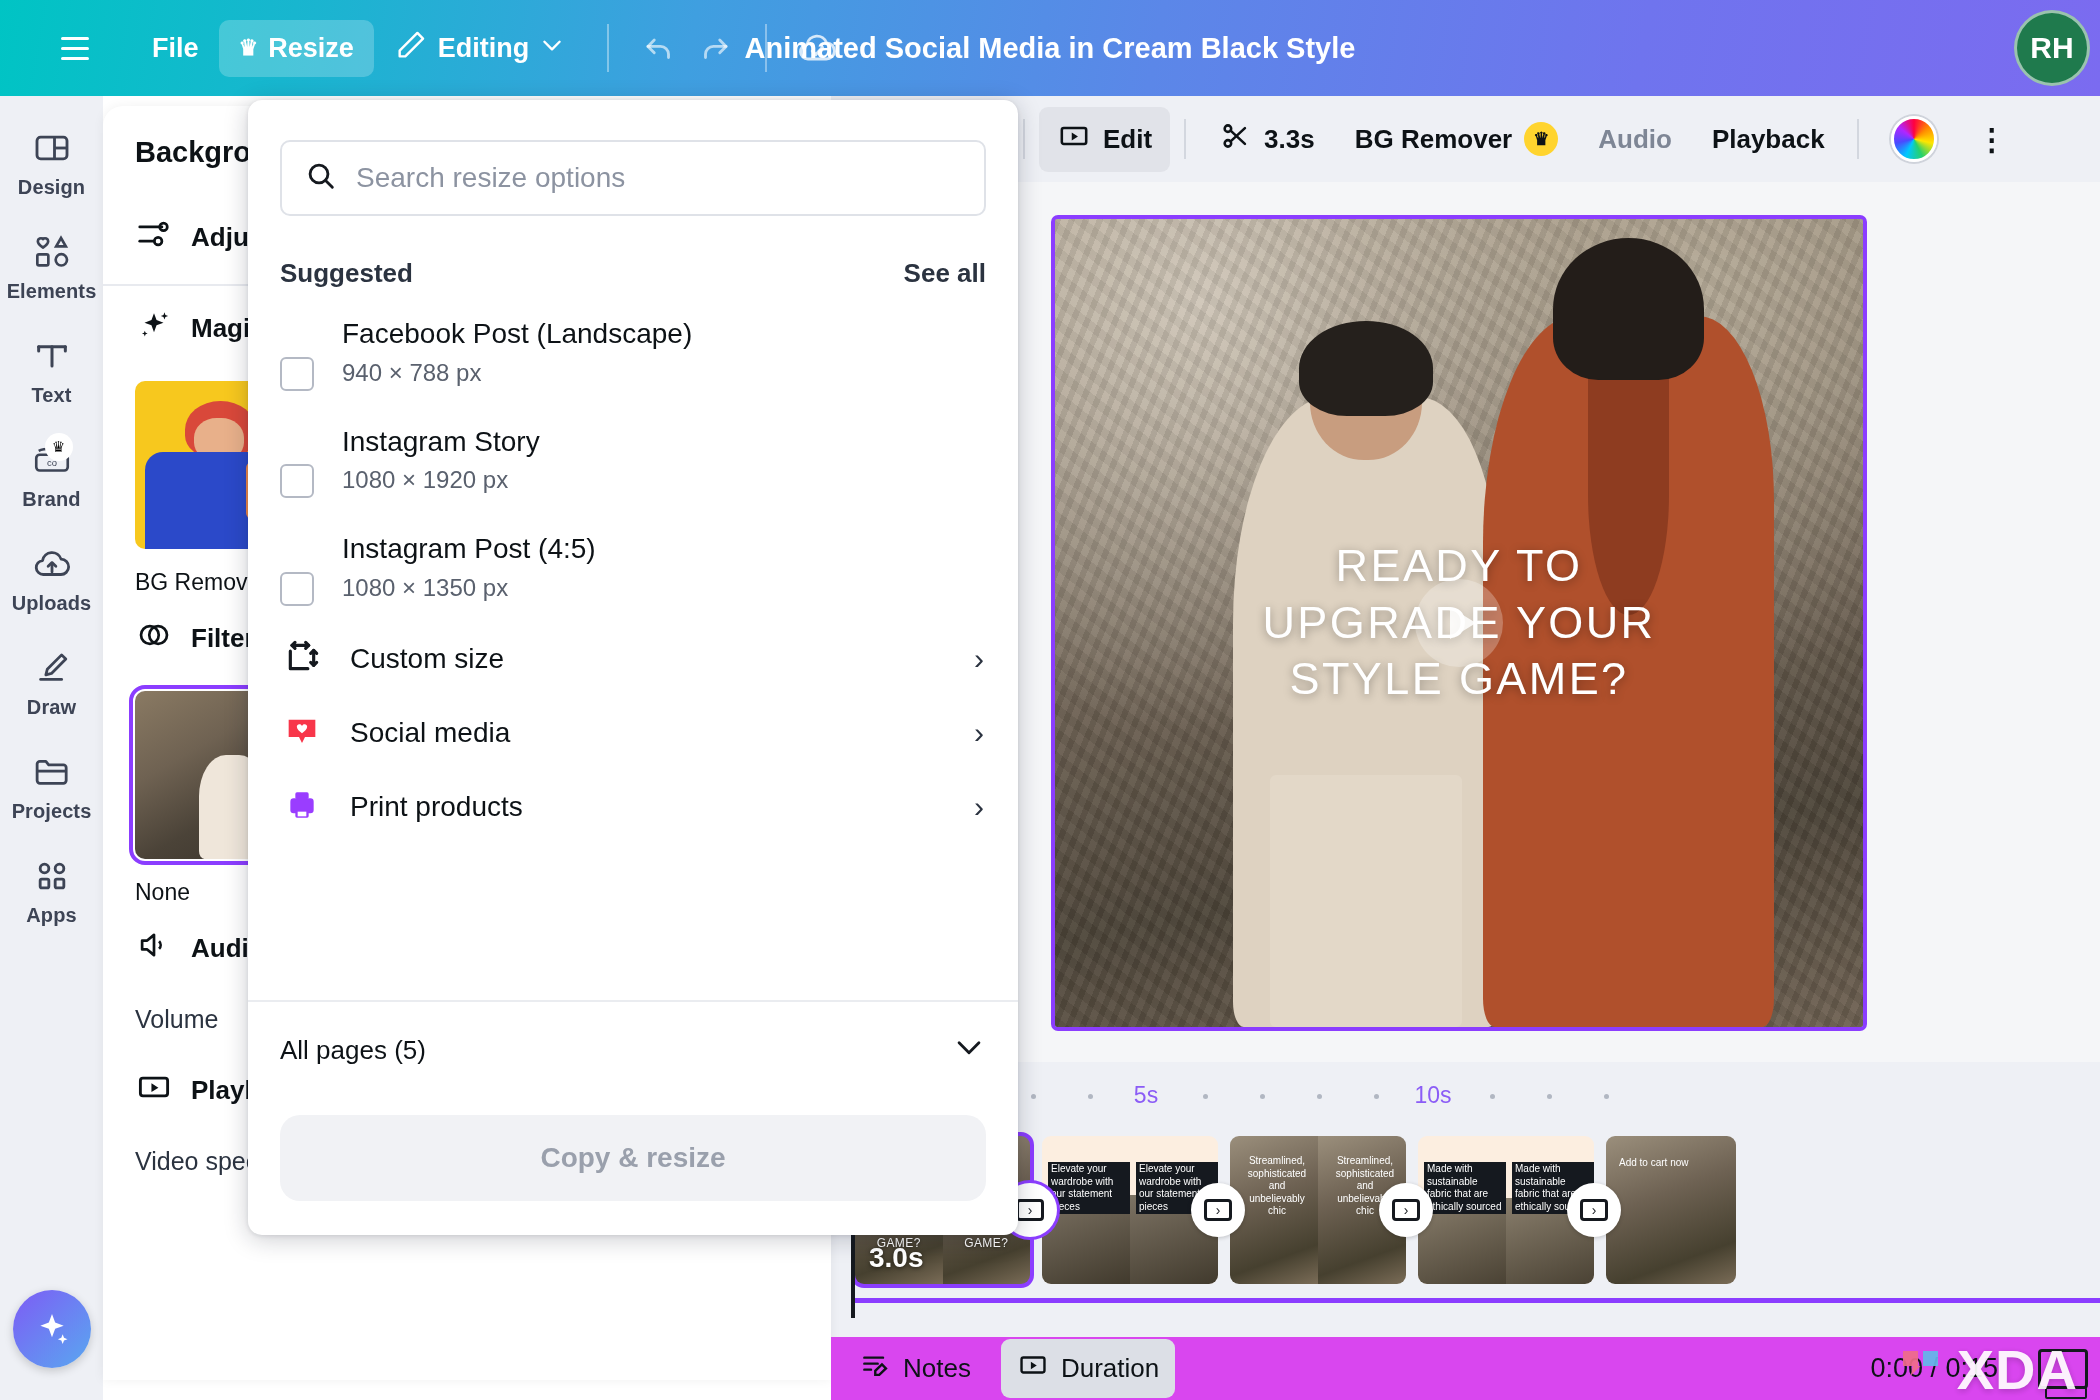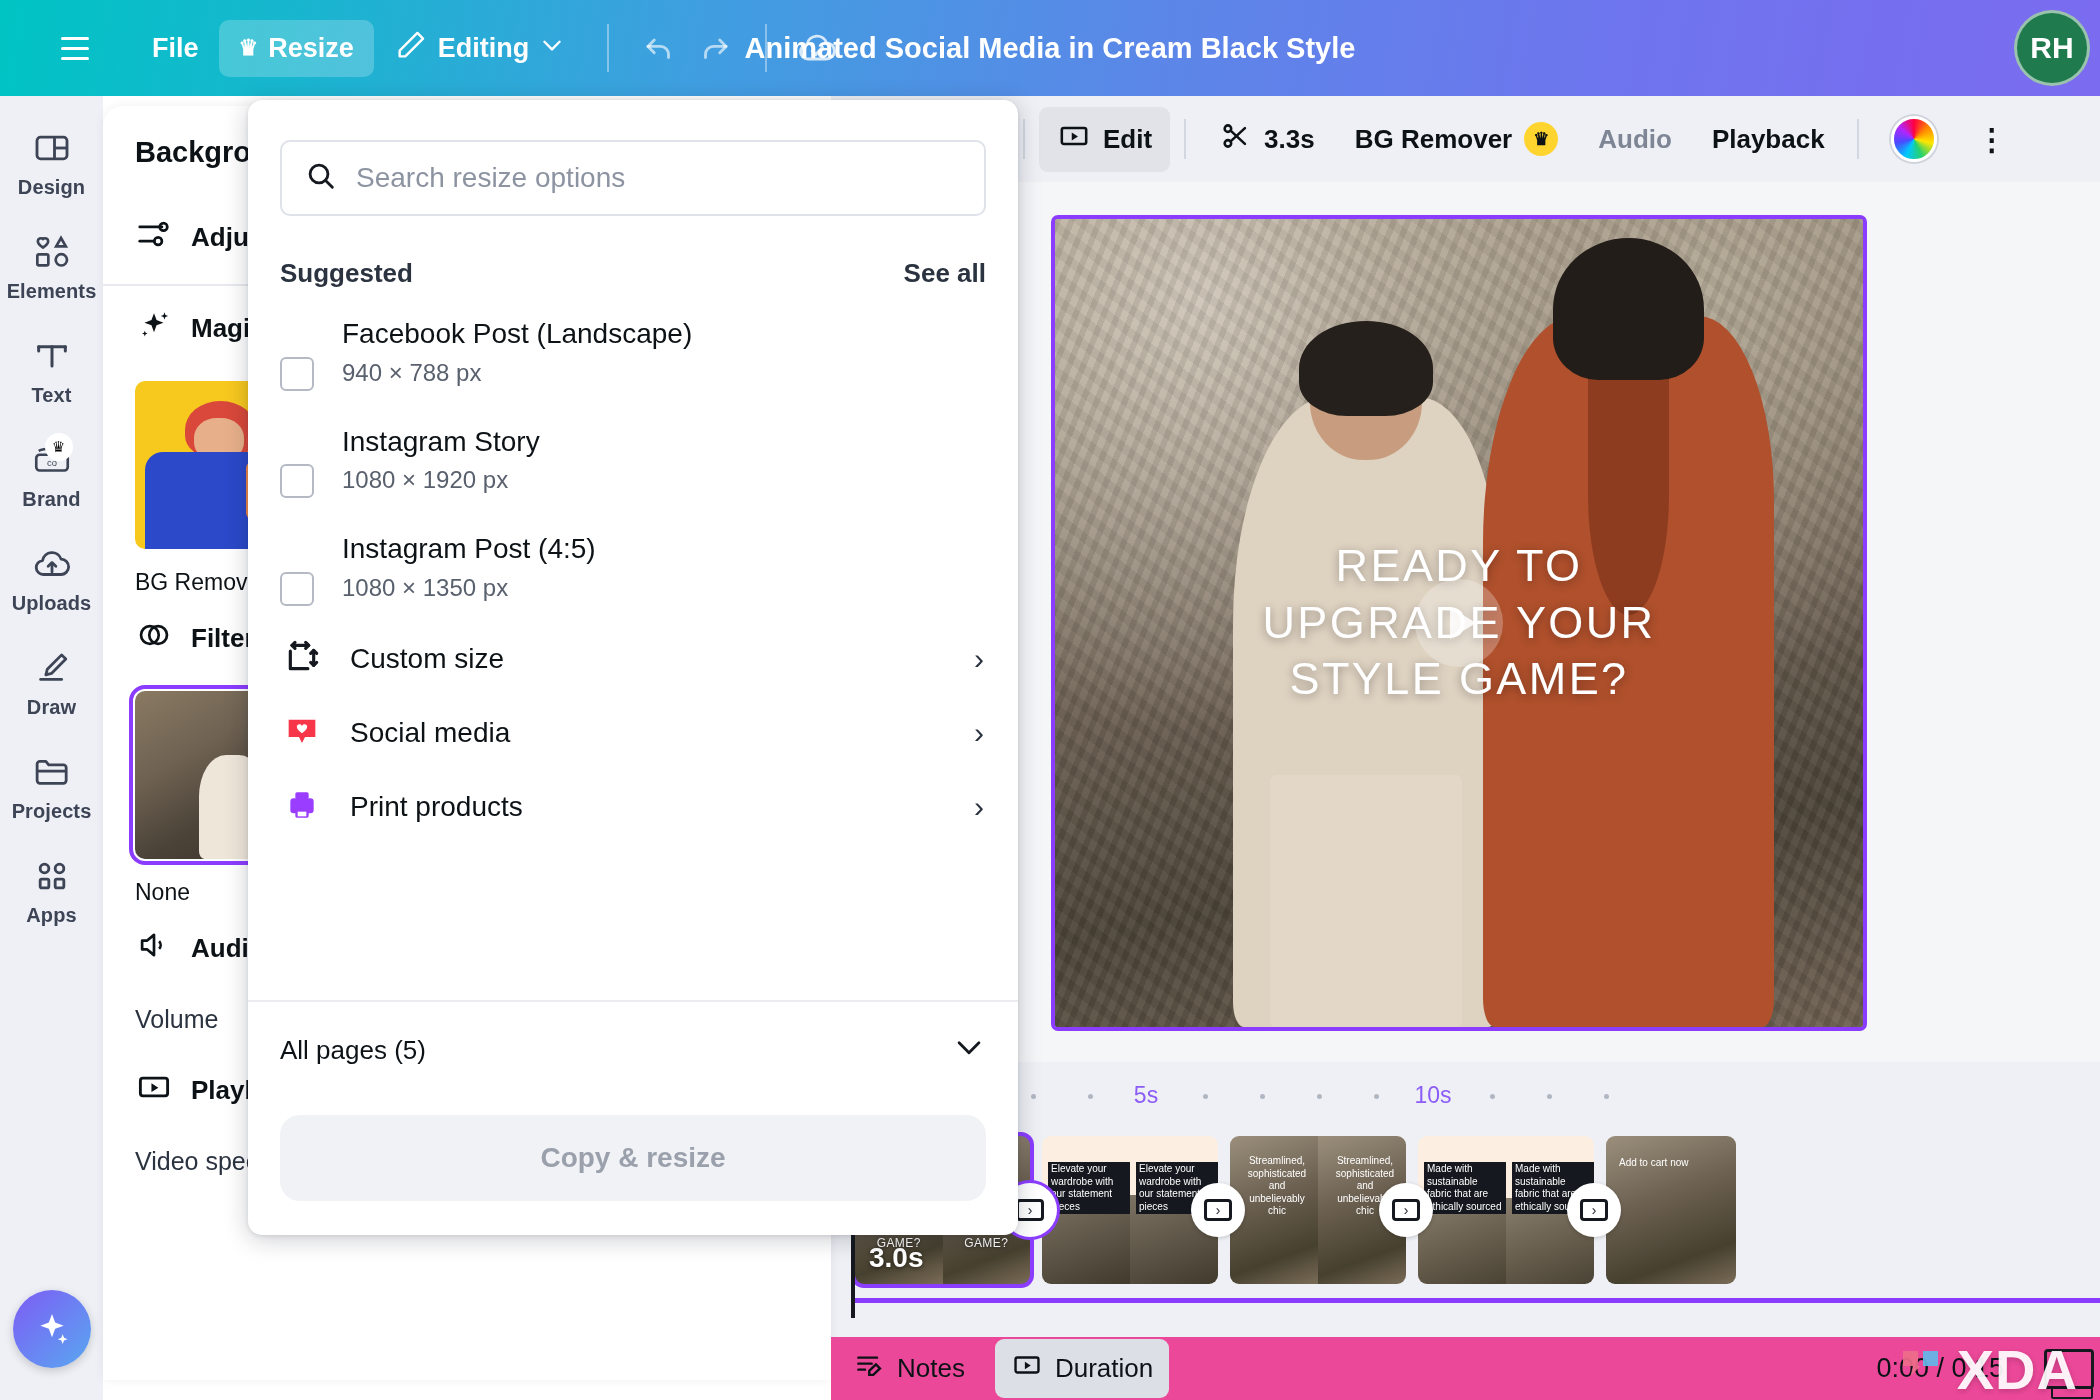--- a/index.html
+++ b/index.html
@@ -276,21 +276,21 @@
   .cl-frame-text {
     position: absolute; left: 0; right: 0; top: 52%; transform: translateY(-50%);
     text-align: center; color: #fff; font-size: 12px; line-height: 1.25; letter-spacing: .4px;
     text-shadow: 0 1px 3px rgba(0,0,0,.5);
   }
   .cl-half { position: absolute; top: 0; bottom: 0; width: 50%; overflow: hidden; }
 
   
   .bottombar {
     position: absolute; left: 831px; top: 1337px; width: 1269px; height: 63px;
-    background: #ec4899; display: flex; align-items: center; gap: 14px; padding: 0 6px; z-index: 30;
+    background: #d946ef; display: flex; align-items: center; gap: 14px; padding: 0 12px; z-index: 30;
   }
   .bb-item {
     display: flex; align-items: center; gap: 12px; padding: 10px 16px; border-radius: 9px;
     font-size: 26px; color: #0d1216; font-weight: 500; cursor: pointer; white-space: nowrap;
   }
   .bb-item.hl { background: #dcdfe6; }
   .bb-time { margin-left: auto; font-size: 27px; color: #0d1216; font-weight: 500; }
   .bb-zoom {
     margin-left: 26px; width: 50px; height: 40px; border: 3px solid #15191f; border-radius: 4px;
     position: relative; cursor: pointer;

